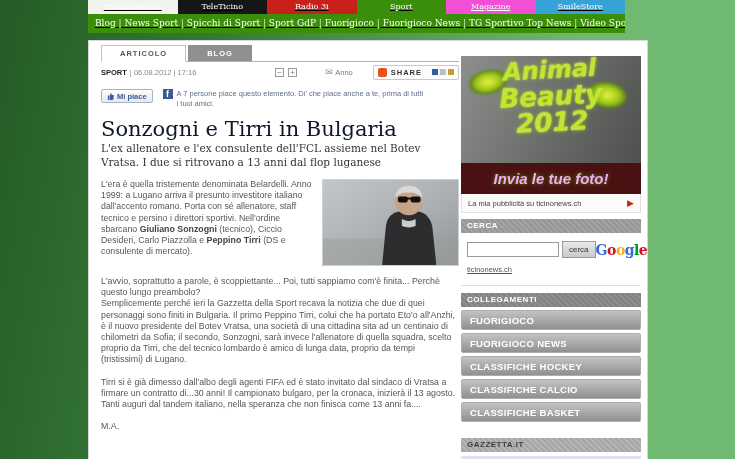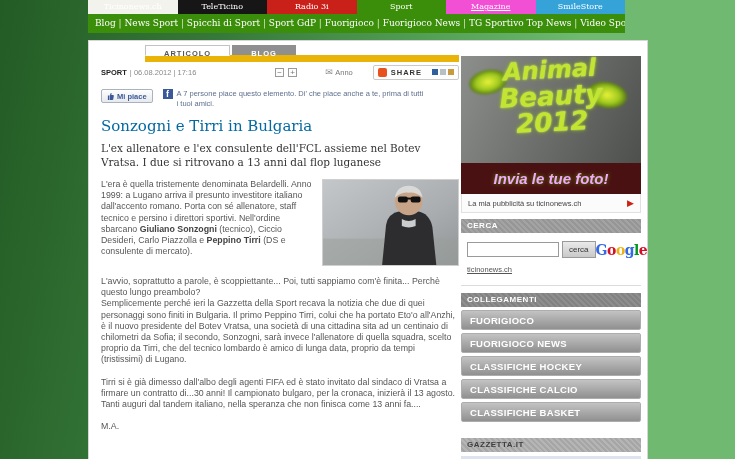--- a/index.html
+++ b/index.html
@@ -2,21 +2,21 @@
 <html><head>
 <meta charset="utf-8">
 <style>
   * { margin:0; padding:0; box-sizing:border-box; }
   html,body { width:735px; height:459px; overflow:hidden; }
   body {
     font-family:"Liberation Sans","DejaVu Sans",sans-serif;
     background:linear-gradient(100deg,#235c25 0%,#37793a 28%,#55a258 55%,#6fb971 72%,#6fb971 100%);
     position:relative;
   }
-  #page { position:absolute; left:88px; top:0; width:560px; height:459px; }
+  #page { position:absolute; left:88px; top:0; width:560px; height:459px;text-decoration:underline; }
 
   
   .tabbar { display:flex; width:537px; height:14px; }
   .tabbar .tab {
     flex:1; text-align:center; font-family:"DejaVu Serif","Liberation Serif",serif;
     font-size:8px; line-height:14px; color:#fff; cursor:pointer; white-space:nowrap; overflow:hidden;
   }
   .tab-ticinonews { background:#f3f3ee; color:#222; }
   .tab-teleticino { background:#161616; }
   .tab-radio      { background:#c9201a; }
@@ -34,21 +34,21 @@
 
   
   .content {
     position:absolute; top:40px; left:0; width:560px; height:419px;
     background:#fff; border:1px solid #d6d6d6; border-bottom:none;
   }
 
   
   .article-col { position:absolute; left:12px; top:4px; width:358px; }
 
-  .atabs { display:flex; height:17px; border-bottom:7px solid #eab308;margin-left:44px; }
+  .atabs { display:flex; height:17px; border-bottom:1px solid #eab308; }
   .atab {
     font-size:7.5px; font-weight:bold; letter-spacing:1px; color:#555;
     padding:0 18px; line-height:16px; cursor:pointer;
   }
   .atab.active { background:#fff; border:1px solid #c2c2c2; border-bottom:1px solid #fff; margin-bottom:-1px; }
   .atab.inactive { background:#8f8f8f; color:#fff; border:1px solid #8f8f8f; margin-left:2px; }
 
   .meta-row { display:flex; align-items:center; height:20px; font-size:7.5px; color:#8a8a8a; }
   .meta-cat { font-weight:bold; color:#222; margin-right:3px; }
   .meta-right { margin-left:auto; display:flex; align-items:center; gap:4px; }
@@ -76,21 +76,21 @@
   .thumb-ic { width:7px; height:8px; margin-right:3px; }
   .fb-f {
     width:10px; height:10px; background:#3b5998; color:#fff; font-weight:bold;
     font-size:9px; line-height:10px; text-align:center; margin:0 4px 0 10px; flex:none;
   }
   .fb-f::before { content:"f"; }
   .fb-text { font-size:7.5px; line-height:10px; color:#5f6f8f; max-width:250px; }
 
   h1.title {
     font-family:"DejaVu Serif","Liberation Serif",serif; font-weight:normal;
-    font-size:15px; color:#0369a1; margin:8px 0 6px 0;
+    font-size:21px; color:#0f172a; margin:8px 0 0 0;
   }
   .subtitle {
     font-family:"DejaVu Serif","Liberation Serif",serif; font-size:10.5px;
     line-height:14px; color:#333; margin-bottom:10px;
   }
   .body-text { font-size:8.8px; line-height:11.2px; color:#565656; }
   .body-text b { color:#444; }
   .photo { float:right; width:137px; height:87px; margin:0 0 6px 9px; border:1px solid #cfcfcf; }
   .para { margin-bottom:11px; }
   .clear { clear:both; }

